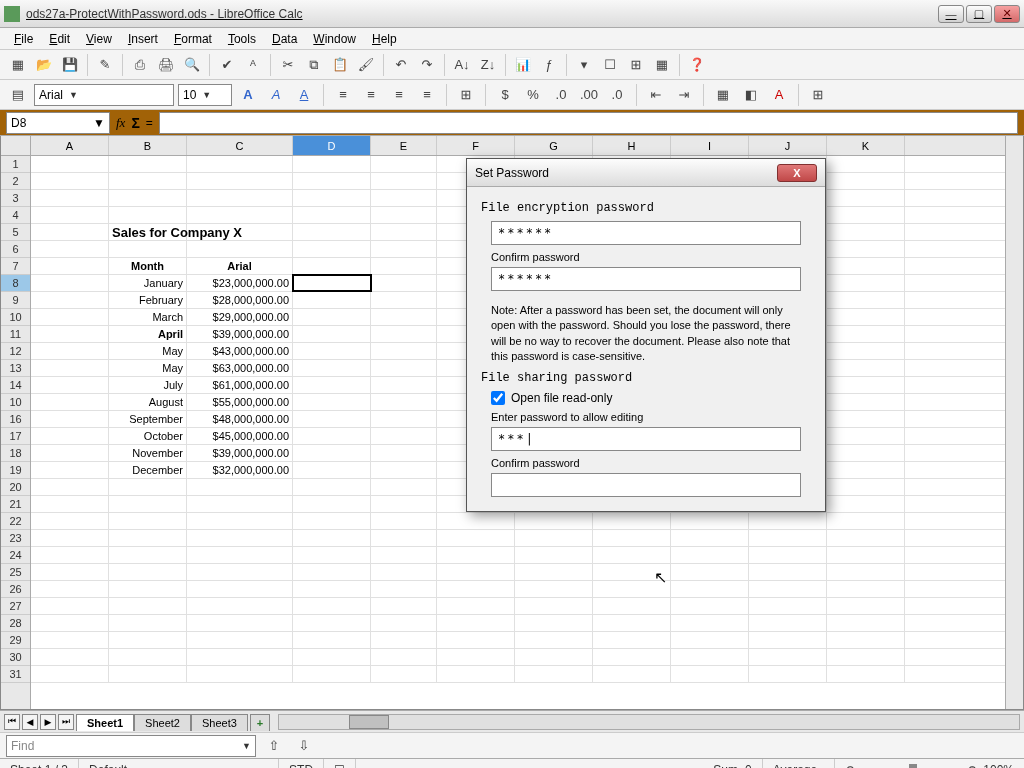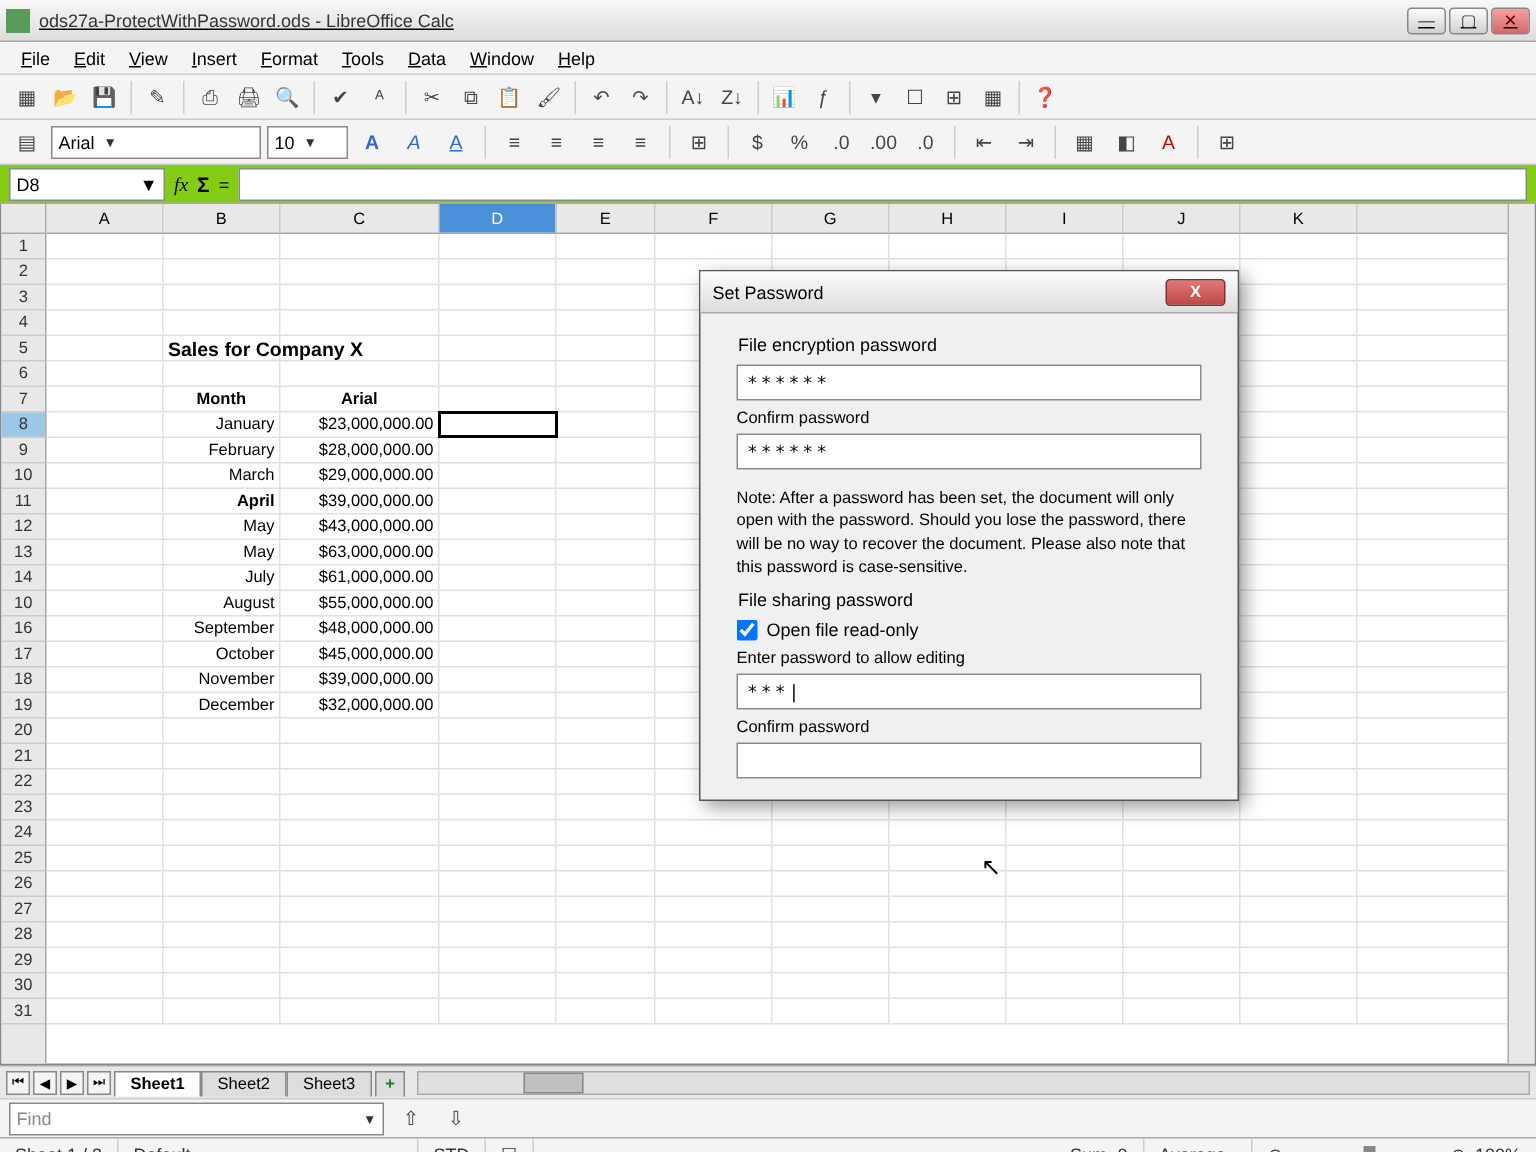--- a/index.html
+++ b/index.html
@@ -11,21 +11,21 @@
 .titlebar .winbtn.close { background:linear-gradient(#f6a0a0,#d46a6a); color:#600;}
 .menubar { height:22px; background:#f4f4f4; border-bottom:1px solid #ccc; display:flex; align-items:center; padding:0 6px; }
 .menubar .mi { padding:2px 8px; cursor:default; }
 .menubar .mi u { text-decoration: underline; }
 .toolbar { height:30px; background:#f4f4f4; border-bottom:1px solid #ccc; display:flex; align-items:center; padding:2px 6px; gap:2px; }
 .tbtn { width:24px;height:24px; border:1px solid transparent; border-radius:3px; display:flex;align-items:center;justify-content:center; font-size:13px; color:#444;}
 .tsep { width:1px; height:22px; background:#ccc; margin:0 3px; }
 .fontrow { height:30px; background:#f4f4f4; border-bottom:1px solid #ccc; display:flex; align-items:center; padding:2px 6px; gap:4px;}
 .combo { height:22px; border:1px solid #888; background:#fff; display:flex; align-items:center; padding:0 4px; }
 .combo .arrow { margin-left:6px; font-size:9px; color:#333; }
-.formularow { height:26px; background:#84cc16; border-bottom:1px solid #aaa; display:flex; align-items:center; padding:2px 6px; gap:6px;}
+.formularow { height:26px; background:#a16207; border-bottom:1px solid #aaa; display:flex; align-items:center; padding:2px 6px; gap:6px;}
 .namebox { width:104px; height:22px; border:1px solid #888; background:#fff; display:flex; align-items:center; justify-content:space-between; padding:0 4px;}
 .fx { font-style: italic; font-family: serif; font-size:13px;}
 .sigma { font-size:14px; font-weight:bold;}
 .formula-input { flex:1; height:22px; border:1px solid #888; background:#fff;}
 .sheet-area { position:relative; height:574px; background:#fff; border:1px solid #888; border-top:none; display:flex; }
 .rowhdrs { width:30px; background:#e8e8e8; border-right:1px solid #aaa; }
 .corner { height:20px; border-bottom:1px solid #aaa; background:#e8e8e8;}
 .rowhdr { height:17px; border-bottom:1px solid #ccc; text-align:center; line-height:17px; font-size:11px; color:#333;}
 .rowhdr.sel { background:#9cc8e8; }
 .grid { flex:1; overflow:hidden; position:relative;}
@@ -49,26 +49,26 @@
 .hscroll .thumb { position:absolute; left:70px; width:40px; top:0; bottom:0; background:#c0c0c0; border:1px solid #888;}
 .findrow { height:26px; background:#f4f4f4; border-top:1px solid #ccc; display:flex; align-items:center; padding:2px 6px; gap:6px;}
 .statusbar { height:22px; background:#f4f4f4; border-top:1px solid #aaa; display:flex; align-items:center; font-size:11px; color:#333;}
 .statusbar .cell-s { padding:0 10px; border-right:1px solid #ccc; height:100%; display:flex;align-items:center;}
 .statusbar .spacer { flex:1;}
 .zoom { display:flex; align-items:center; gap:6px; padding:0 10px;}
 .zoom .slider { width:100px; height:4px; background:#ccc; position:relative;}
 .zoom .slider .th { position:absolute; left:48px; top:-4px; width:8px; height:12px; background:#888;}
 
 
-.dialog { position:absolute; left:466px; top:180px; width:360px; background:#f0f0f0; border:1px solid #555; box-shadow:4px 4px 12px rgba(0,0,0,.4); z-index:50;}
+.dialog { position:absolute; left:466px; top:158px; width:360px; background:#f0f0f0; border:1px solid #555; box-shadow:4px 4px 12px rgba(0,0,0,.4); z-index:50;}
 .dlg-title { height:28px; background:linear-gradient(#fdfdfd,#dcdcdc); border-bottom:1px solid #aaa; display:flex; align-items:center; padding:0 8px;}
 .dlg-title .t { flex:1; }
 .dlg-title .close { width:40px; height:18px; background:linear-gradient(#e07878,#c04848); border:1px solid #803030; border-radius:3px; color:#fff; display:flex;align-items:center;justify-content:center; font-size:11px; font-weight:bold;}
 .dlg-body { padding:10px 14px 14px; }
-.group-lbl { margin:4px 11px 6px; }
+.group-lbl { margin:4px 0 6px;font-family:Liberation Mono, monospace; }
 .field-lbl { margin:6px 0 4px 10px; font-size:11px;}
 .pwfield { margin:0 10px; height:24px; border:1px solid #888; background:#fff; padding:2px 6px; font-family:monospace; letter-spacing:2px; line-height:18px;}
 .note { margin:12px 10px 6px; font-size:11px; line-height:1.4;}
 .btnrow { display:flex; gap:12px; margin:14px 8px 10px; align-items:center;}
 .dlgbtn { height:26px; padding:0 14px; border:1px solid #888; background:linear-gradient(#fdfdfd,#e0e0e0); border-radius:3px; font-size:12px; display:flex; align-items:center;}
 .dlgbtn.ok { border:1px solid #5a9ad9; box-shadow:0 0 0 1px #bcd8f0 inset; padding:0 28px;}
 .dlgbtn.opt::after { content:" ▲"; font-size:9px;}
 .chk { margin:6px 10px; display:flex; align-items:center; gap:6px;}
 .chk input { width:14px; height:14px;}
 .cursor { position:absolute; left:654px; top:568px; font-size:16px; z-index:60; pointer-events:none;}

